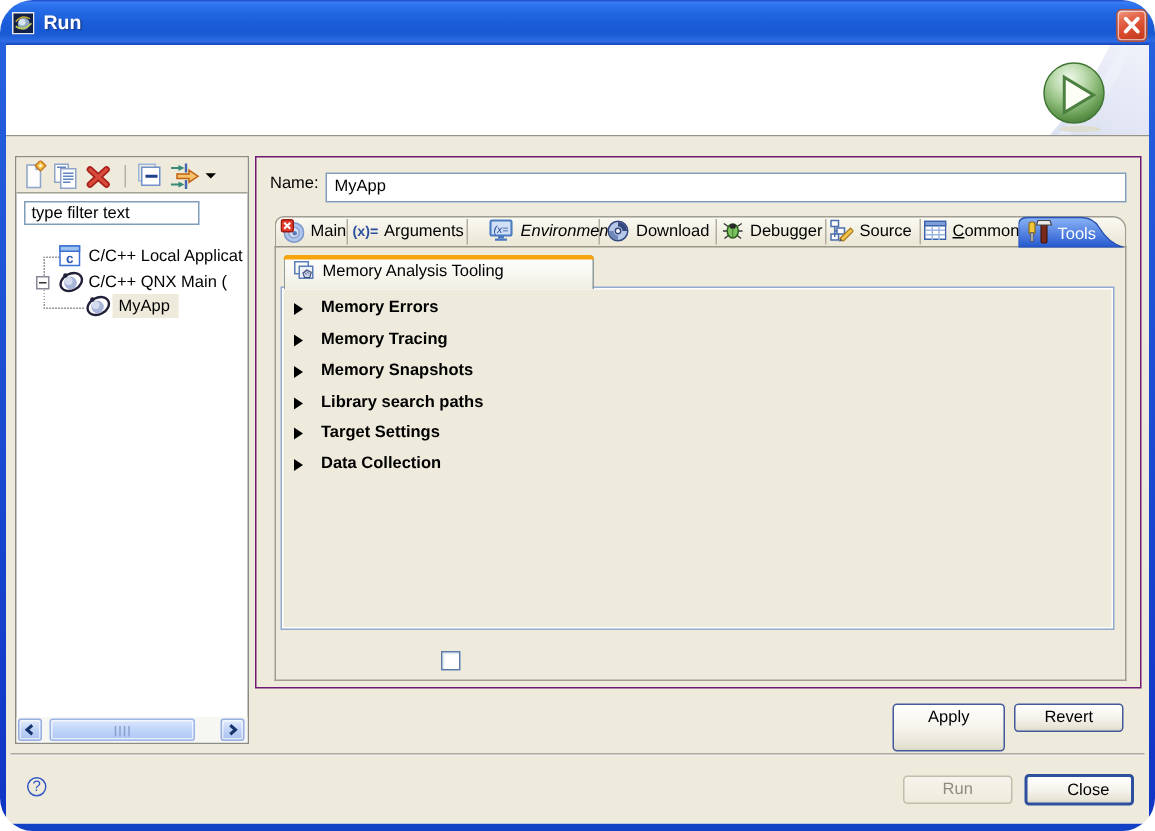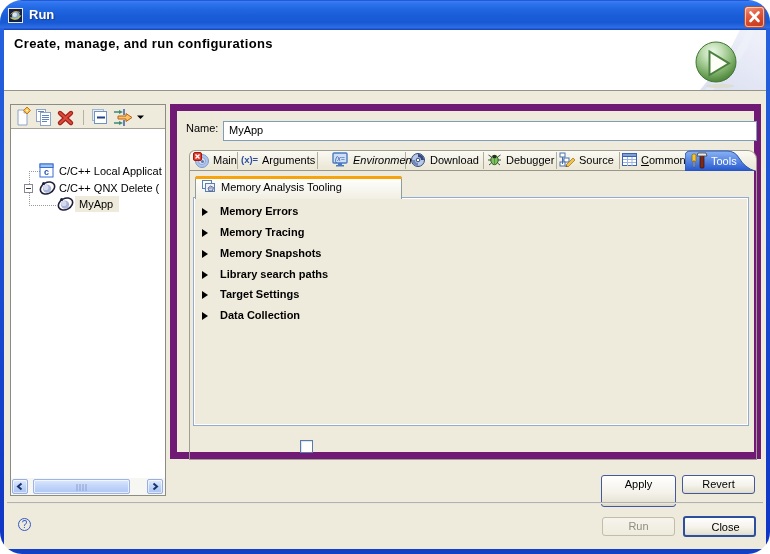--- a/index.html
+++ b/index.html
@@ -34,21 +34,21 @@
 .trow { position:absolute; white-space:nowrap; }
 #sel-myapp { left:64px; top:91px; width:44px; height:16px; background:#eeebdc; }
 
 #lscroll { left:0; top:373px; width:154px; height:17px; background:#f6f6f3; }
 .sbtn { position:absolute; top:1px; width:16px; height:15px; border-radius:2px;
   background:linear-gradient(180deg,#e3ecfd,#c0d3f7 50%,#abc1ef); box-shadow:inset 0 0 0 1px #fff9; border:1px solid #97aee2; }
 #sthumb { position:absolute; left:22px; top:1px; width:97px; height:15px; border-radius:2px;
   background:linear-gradient(180deg,#dbe7fd,#c3d6fa 45%,#b0c7f4); box-shadow:inset 0 0 0 1px #fffa; border:1px solid #9cb4e8; }
 
 
-#rpanel { left:170px; top:104px; width:591px; height:355px; border:7px solid #701a75; }
+#rpanel { left:170px; top:104px; width:591px; height:355px; border:1px solid #701a75; }
 #nmlabel { left:9px; top:11px; }
 #nminput { left:46px; top:10px; width:534px; height:20px; border:1px solid #7f9db9; background:#fff; padding:2px 0 0 5px; }
 
 #tabwell { left:12px; top:39px; width:568px; height:21px; border:1px solid #a09e92; border-bottom:none; border-radius:6px 9px 0 0;
   background:linear-gradient(180deg,#fbfaf3,#ece9d9 80%); }
 #tabline { left:12px; top:59px; width:568px; height:1px; background:#98968b; }
 #fbody { left:12px; top:59px; width:568px; height:290px; border:1px solid #a09e92; border-top:none; }
 .tabsep { position:absolute; top:41px; width:1px; height:17px; background:#b1aea0; }
 .tabitem { position:absolute; top:40px; white-space:nowrap; height:17px; display:flex; align-items:center; }
 .tabitem svg { margin-right:4px; flex:none; }
@@ -113,21 +113,20 @@
             <linearGradient id="swg" x1="1" y1="0" x2="0.4" y2="1">
           <stop offset="0%" stop-color="#f0f2fa"></stop>
               <stop offset="55%" stop-color="#e6e9f6"></stop>
               <stop offset="100%" stop-color="#dde2f2"></stop>
         </linearGradient>
           </defs>
         <path d="M195 0 L221 0 L221 60 L155 60 Q181 30 195 0 Z" fill="url(#swg)"></path>
         <path d="M202 0 L209 0 Q200 32 168 60 L160 60 Q190 30 202 0 Z" fill="#f2f4fb" opacity="0.45"></path>
       </svg>
     </div>
-    <div class="abs" id="headtext">Create, manage, and run configurations</div>
     <div class="abs" style="left:688px;top:8px;width:48px;height:54px;">
       <svg width="48" height="54" viewBox="0 0 48 54">
         <ellipse cx="28" cy="48" rx="14" ry="2.2" fill="#deddd2"></ellipse>
         <defs>
           <radialGradient id="ball" cx="42%" cy="26%" r="78%">
             <stop offset="0%" stop-color="#eef8ea"></stop>
             <stop offset="30%" stop-color="#c2dfb5"></stop>
             <stop offset="60%" stop-color="#8cba79"></stop>
             <stop offset="85%" stop-color="#5d9449"></stop>
             <stop offset="100%" stop-color="#497a3c"></stop>
@@ -182,20 +181,21 @@
           <line x1="107" y1="2" x2="107" y2="8" stroke="#4466aa" stroke-width="1.6"></line>
           <line x1="97" y1="16" x2="103" y2="16" stroke="#3a8a78" stroke-width="1.4"></line>
           <path d="M102 14 L106 16 L102 18 Z" fill="#3a8a78"></path>
           <line x1="107" y1="13" x2="107" y2="19" stroke="#4466aa" stroke-width="1.6"></line>
           <path d="M101 9 L109 9 L109 6.5 L115 10.5 L109 14.5 L109 12 L101 12 Z" fill="#f6c26a" stroke="#c06010" stroke-width="1"></path>
         </g>
 
         <path d="M120 8.5 L127 8.5 L123.5 12 Z" fill="#000"></path>
       </svg>
     </div>
+    <div class="abs" id="lfilter">type filter text</div>
 
     <div class="dots-h" style="left:18px;top:66px;width:12px;"></div>
     <div class="dots-v" style="left:18px;top:66px;height:14px;"></div>
     <div class="abs" style="left:28px;top:58px;width:16px;height:16px;">
       <svg width="16" height="16" viewBox="0 0 16 16">
         <rect x="1" y="1" width="13" height="13" fill="#fff" stroke="#3b6fd4"></rect>
         <rect x="1" y="1" width="13" height="3.5" fill="#9cc3ee" stroke="#3b6fd4"></rect>
         <text x="7.5" y="12" font-size="9" font-weight="bold" fill="#2a56b8" text-anchor="middle" font-family="Liberation Sans">c</text>
       </svg>
     </div>
@@ -204,21 +204,21 @@
       <div class="abs" style="left:1px;top:3px;width:5px;height:1px;background:#333;"></div>
     </div>
     <div class="abs" style="left:28px;top:75px;width:17px;height:16px;">
       <svg width="17" height="16" viewBox="0 0 17 16">
         <ellipse cx="8.5" cy="8" rx="7.5" ry="5.5" fill="none" stroke="#21203a" stroke-width="1.6" transform="rotate(-28 8.5 8)"></ellipse>
         <circle cx="8" cy="8.6" r="4.2" fill="#a8b4d8"></circle>
         <circle cx="6.8" cy="7.4" r="2.6" fill="#d5dcef"></circle>
         <circle cx="4.6" cy="3.6" r="1.5" fill="#21203a"></circle>
       </svg>
     </div>
-    <div class="trow" style="left:48px;top:77px;">C/C++ QNX Delete (</div>
+    <div class="trow" style="left:48px;top:77px;">C/C++ QNX Main (</div>
     <div class="dots-v" style="left:18px;top:88px;height:12px;"></div>
     <div class="dots-h" style="left:18px;top:100px;width:27px;"></div>
     <div class="abs" id="sel-myapp"></div>
     <div class="abs" style="left:46px;top:91px;width:17px;height:16px;">
       <svg width="17" height="16" viewBox="0 0 17 16">
         <ellipse cx="8.5" cy="8" rx="7.5" ry="5.5" fill="none" stroke="#21203a" stroke-width="1.6" transform="rotate(-28 8.5 8)"></ellipse>
         <circle cx="8" cy="8.6" r="4.2" fill="#a8b4d8"></circle>
         <circle cx="6.8" cy="7.4" r="2.6" fill="#d5dcef"></circle>
         <circle cx="4.6" cy="3.6" r="1.5" fill="#21203a"></circle>
       </svg>

